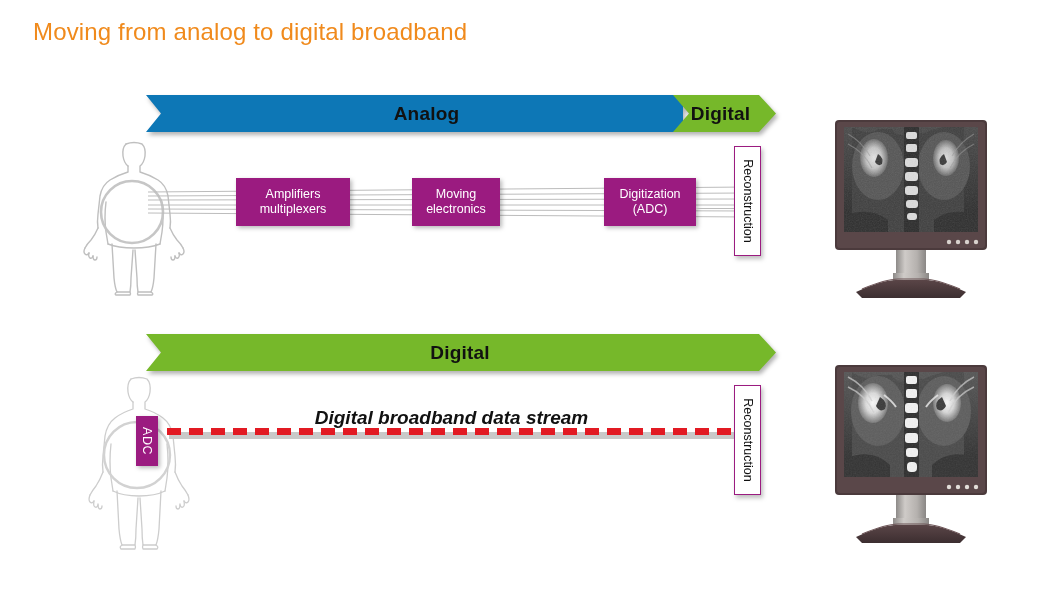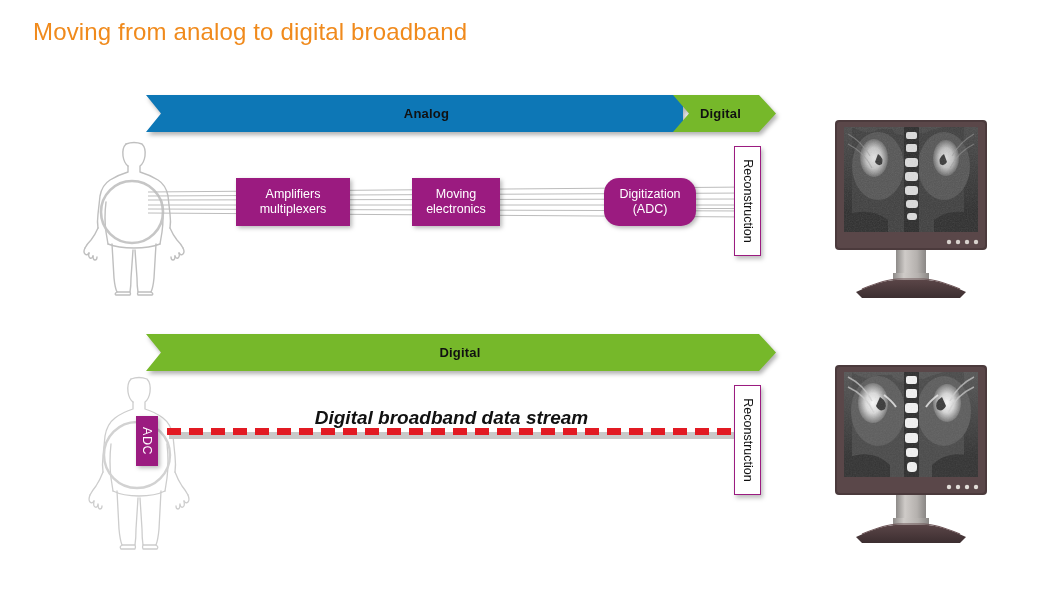--- a/index.html
+++ b/index.html
@@ -54,21 +54,21 @@
     clip-path: polygon(0 0, calc(100% - 17px) 0, 100% 50%, calc(100% - 17px) 100%, 0 100%, 16px 50%);
   }
   
   .seg-digital-full {
     left: 0;
     width: 630px;
     background: #76B82A;
     clip-path: polygon(0 0, calc(100% - 17px) 0, 100% 50%, calc(100% - 17px) 100%, 0 100%, 15px 50%);
   }
   .seg-label {
-    font-size: 13px;
+    font-size: 19px;
     font-weight: bold;
     color: #111111;
     letter-spacing: 0.2px;
   }
   .seg-analog .seg-label { transform: translateX(12px); }
   .seg-digital-tip .seg-label { transform: translateX(-4px); }
   .seg-digital-full .seg-label { transform: translateX(-1px); }
 
   
   .figure { position: absolute; }
@@ -87,21 +87,21 @@
     flex-direction: column;
     align-items: center;
     justify-content: center;
     font-size: 12.5px;
     line-height: 15px;
     text-align: center;
     filter: drop-shadow(2px 2px 2px rgba(0,0,0,0.28));
   }
   .pbox-amp    { left: 236px; top: 178px; width: 114px;  height: 48px; }
   .pbox-filter { left: 412px; top: 178px; width: 88px;  height: 48px; }
-  .pbox-adc    { left: 604px; top: 178px; width: 92px;  height: 48px; border-radius: 15px; }
+  .pbox-adc    { left: 604px; top: 178px; width: 92px;  height: 48px; }
 
   
   .recon {
     position: absolute;
     background: #ffffff;
     border: 1.3px solid #9B1B80;
     filter: drop-shadow(2px 3px 2px rgba(0,0,0,0.25));
   }
   .recon-top { left: 734px; top: 146px; width: 27px; height: 110px; }
   .recon-bottom { left: 734px; top: 385px; width: 27px; height: 110px; }

